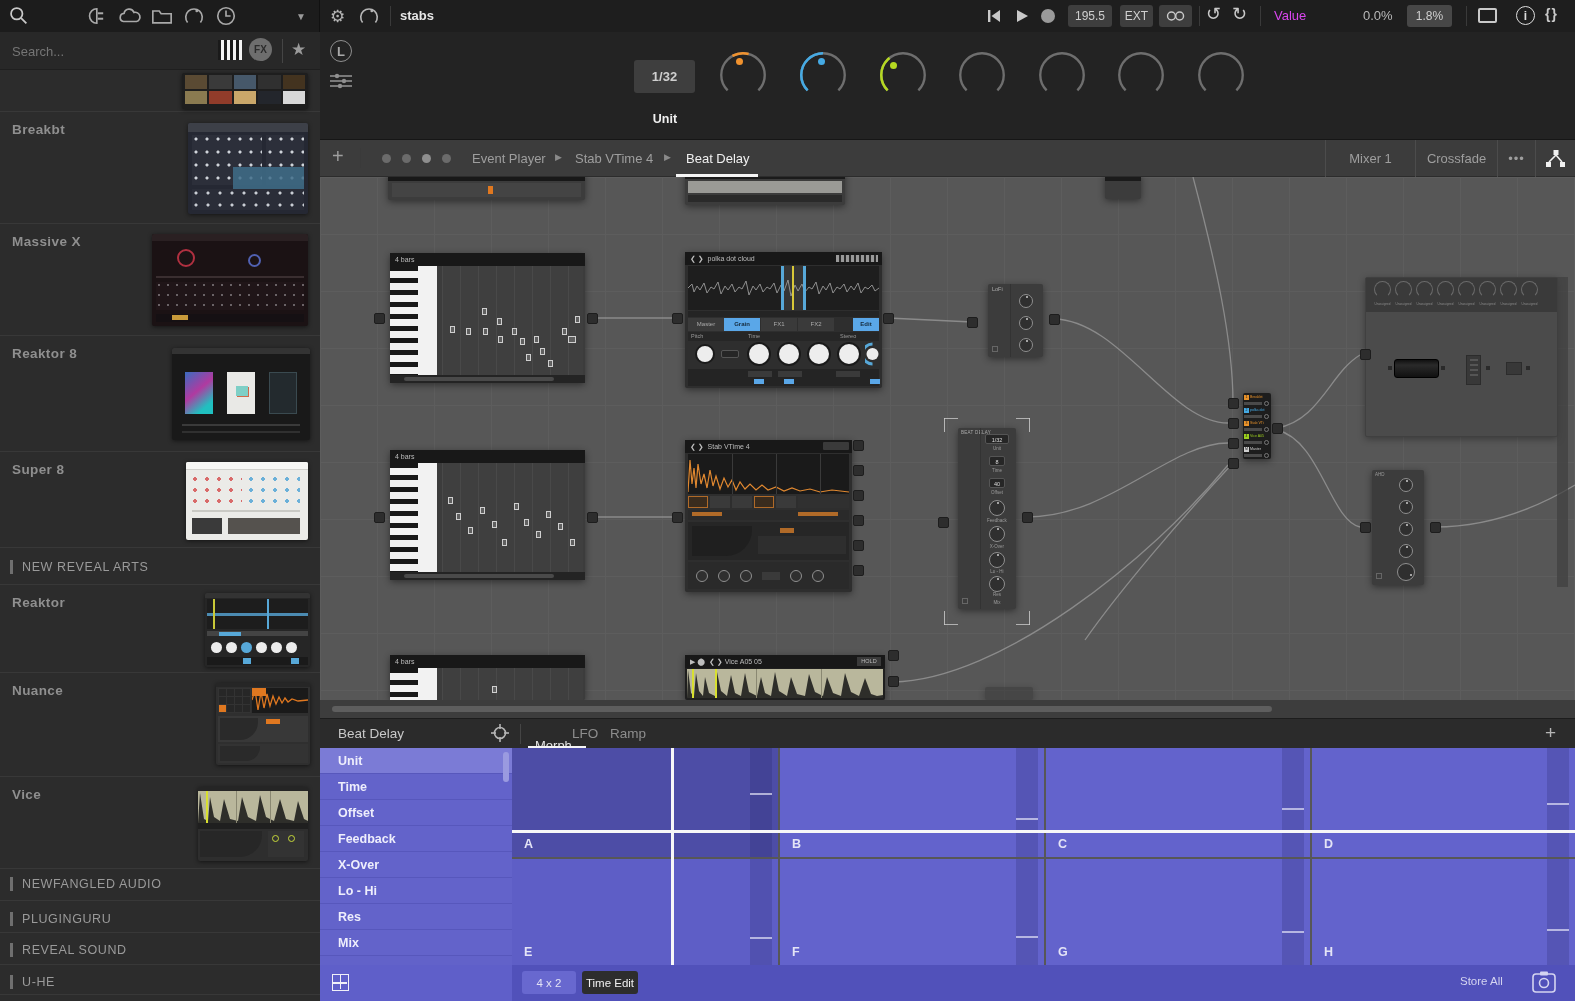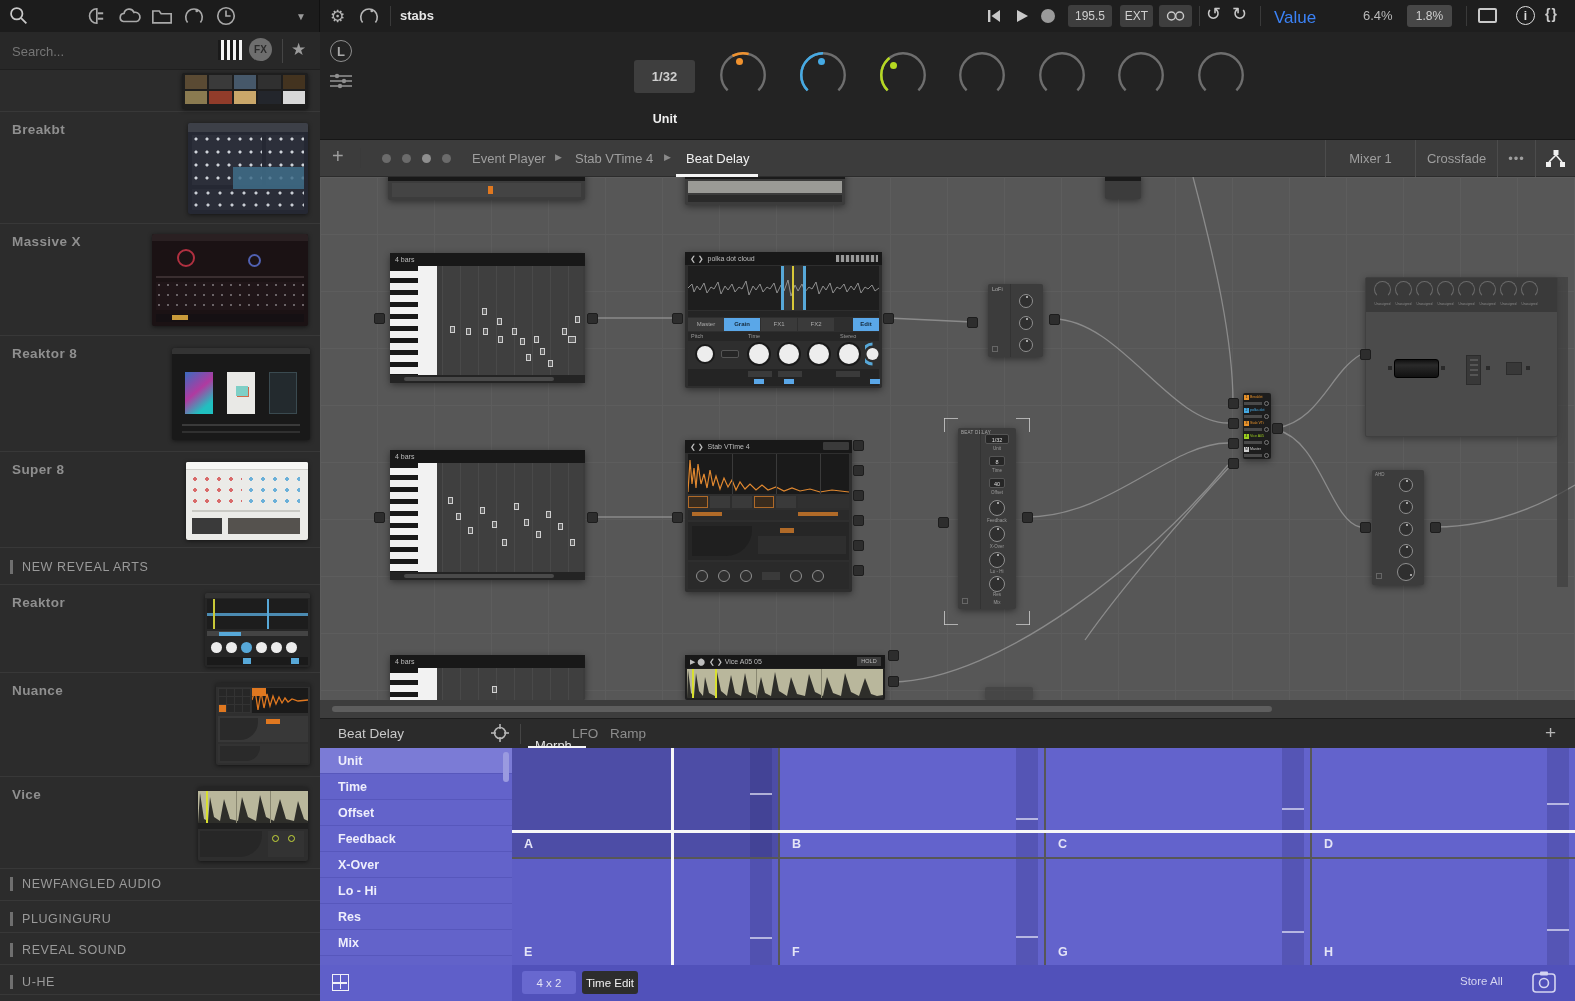--- a/index.html
+++ b/index.html
@@ -133,22 +133,22 @@
     <div class="abs tbtn" style="left:1159px;top:5px;width:33px;height:22px">
       <svg width="20" height="12" viewBox="0 0 22 12">
           <circle cx="6" cy="6" r="4.3" fill="none" stroke="#c9c9c9" stroke-width="1.6"></circle>
           <circle cx="15" cy="6" r="4.3" fill="none" stroke="#c9c9c9" stroke-width="1.6"></circle>
         </svg>
     </div>
     <div class="abs vdiv" style="left:1199px"></div>
     <div class="abs" style="left:1206px;top:3px;font-size:18px;color:#c9c9c9">↺</div>
     <div class="abs" style="left:1232px;top:3px;font-size:18px;color:#c9c9c9">↻</div>
     <div class="abs vdiv" style="left:1260px"></div>
-    <div class="abs" style="left:1274px;top:8px;font-size:17px;color:#3b82f6">Value</div>
-    <div class="abs" style="left:1363px;top:8px;font-size:13px;color:#b9b9b9">6.4%</div>
+    <div class="abs" style="left:1274px;top:8px;font-size:13px;color:#d946ef">Value</div>
+    <div class="abs" style="left:1363px;top:8px;font-size:13px;color:#b9b9b9">0.0%</div>
     <div class="abs tbtn" style="left:1407px;top:5px;width:45px;height:22px;background:#474747">1.8%</div>
     <div class="abs vdiv" style="left:1466px"></div>
     <div class="abs" style="left:1478px;top:8px;width:19px;height:15px;border:2px solid #c9c9c9;border-radius:2px"></div>
     <div class="abs tbicon" style="left:1516px;top:6px;width:19px;height:19px;border:1.7px solid #dedede;border-radius:50%;color:#dedede;font-size:12px;font-weight:bold">i</div>
     <div class="abs" style="left:1545px;top:6px;font-size:14px;font-weight:bold;color:#c9c9c9">{ }</div>
   </div>
 
   <div class="abs" id="knobpanel">
     <div class="abs tbicon" style="left:10px;top:8px;width:22px;height:22px;border:1.7px solid #8f8f8f;border-radius:50%;color:#a9a9a9;font-size:13px;font-weight:bold">L</div>
     <div class="abs" style="left:10px;top:40px">

